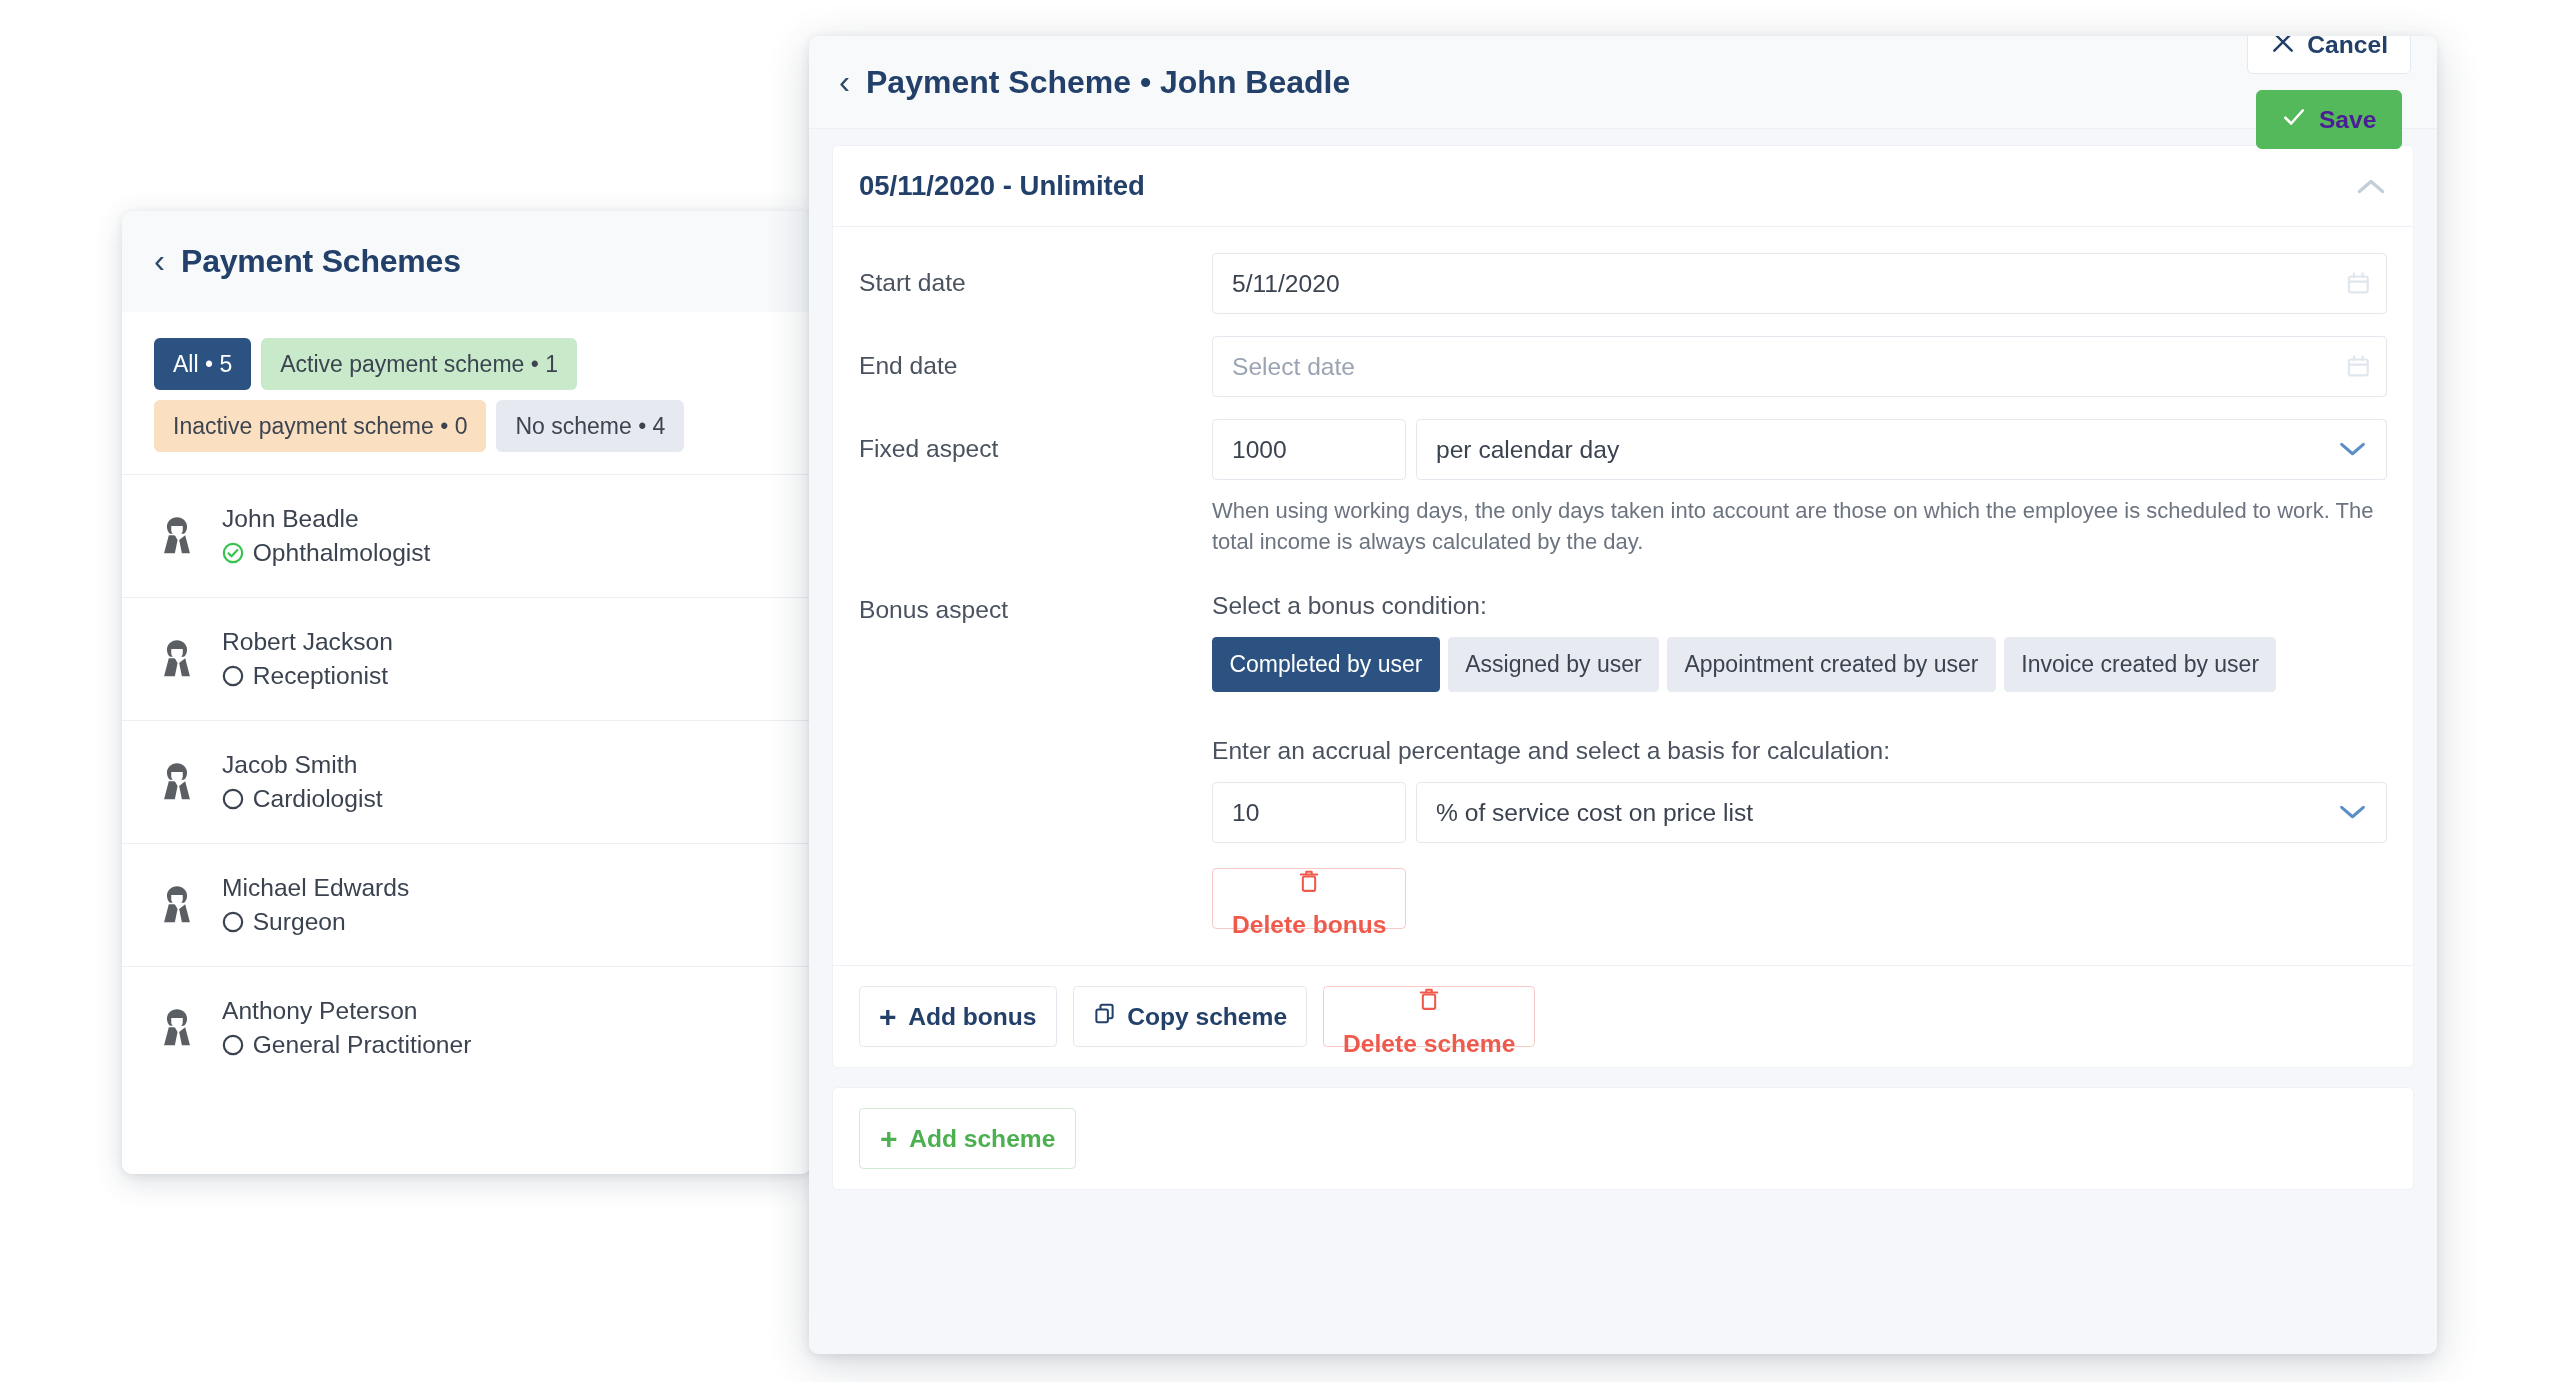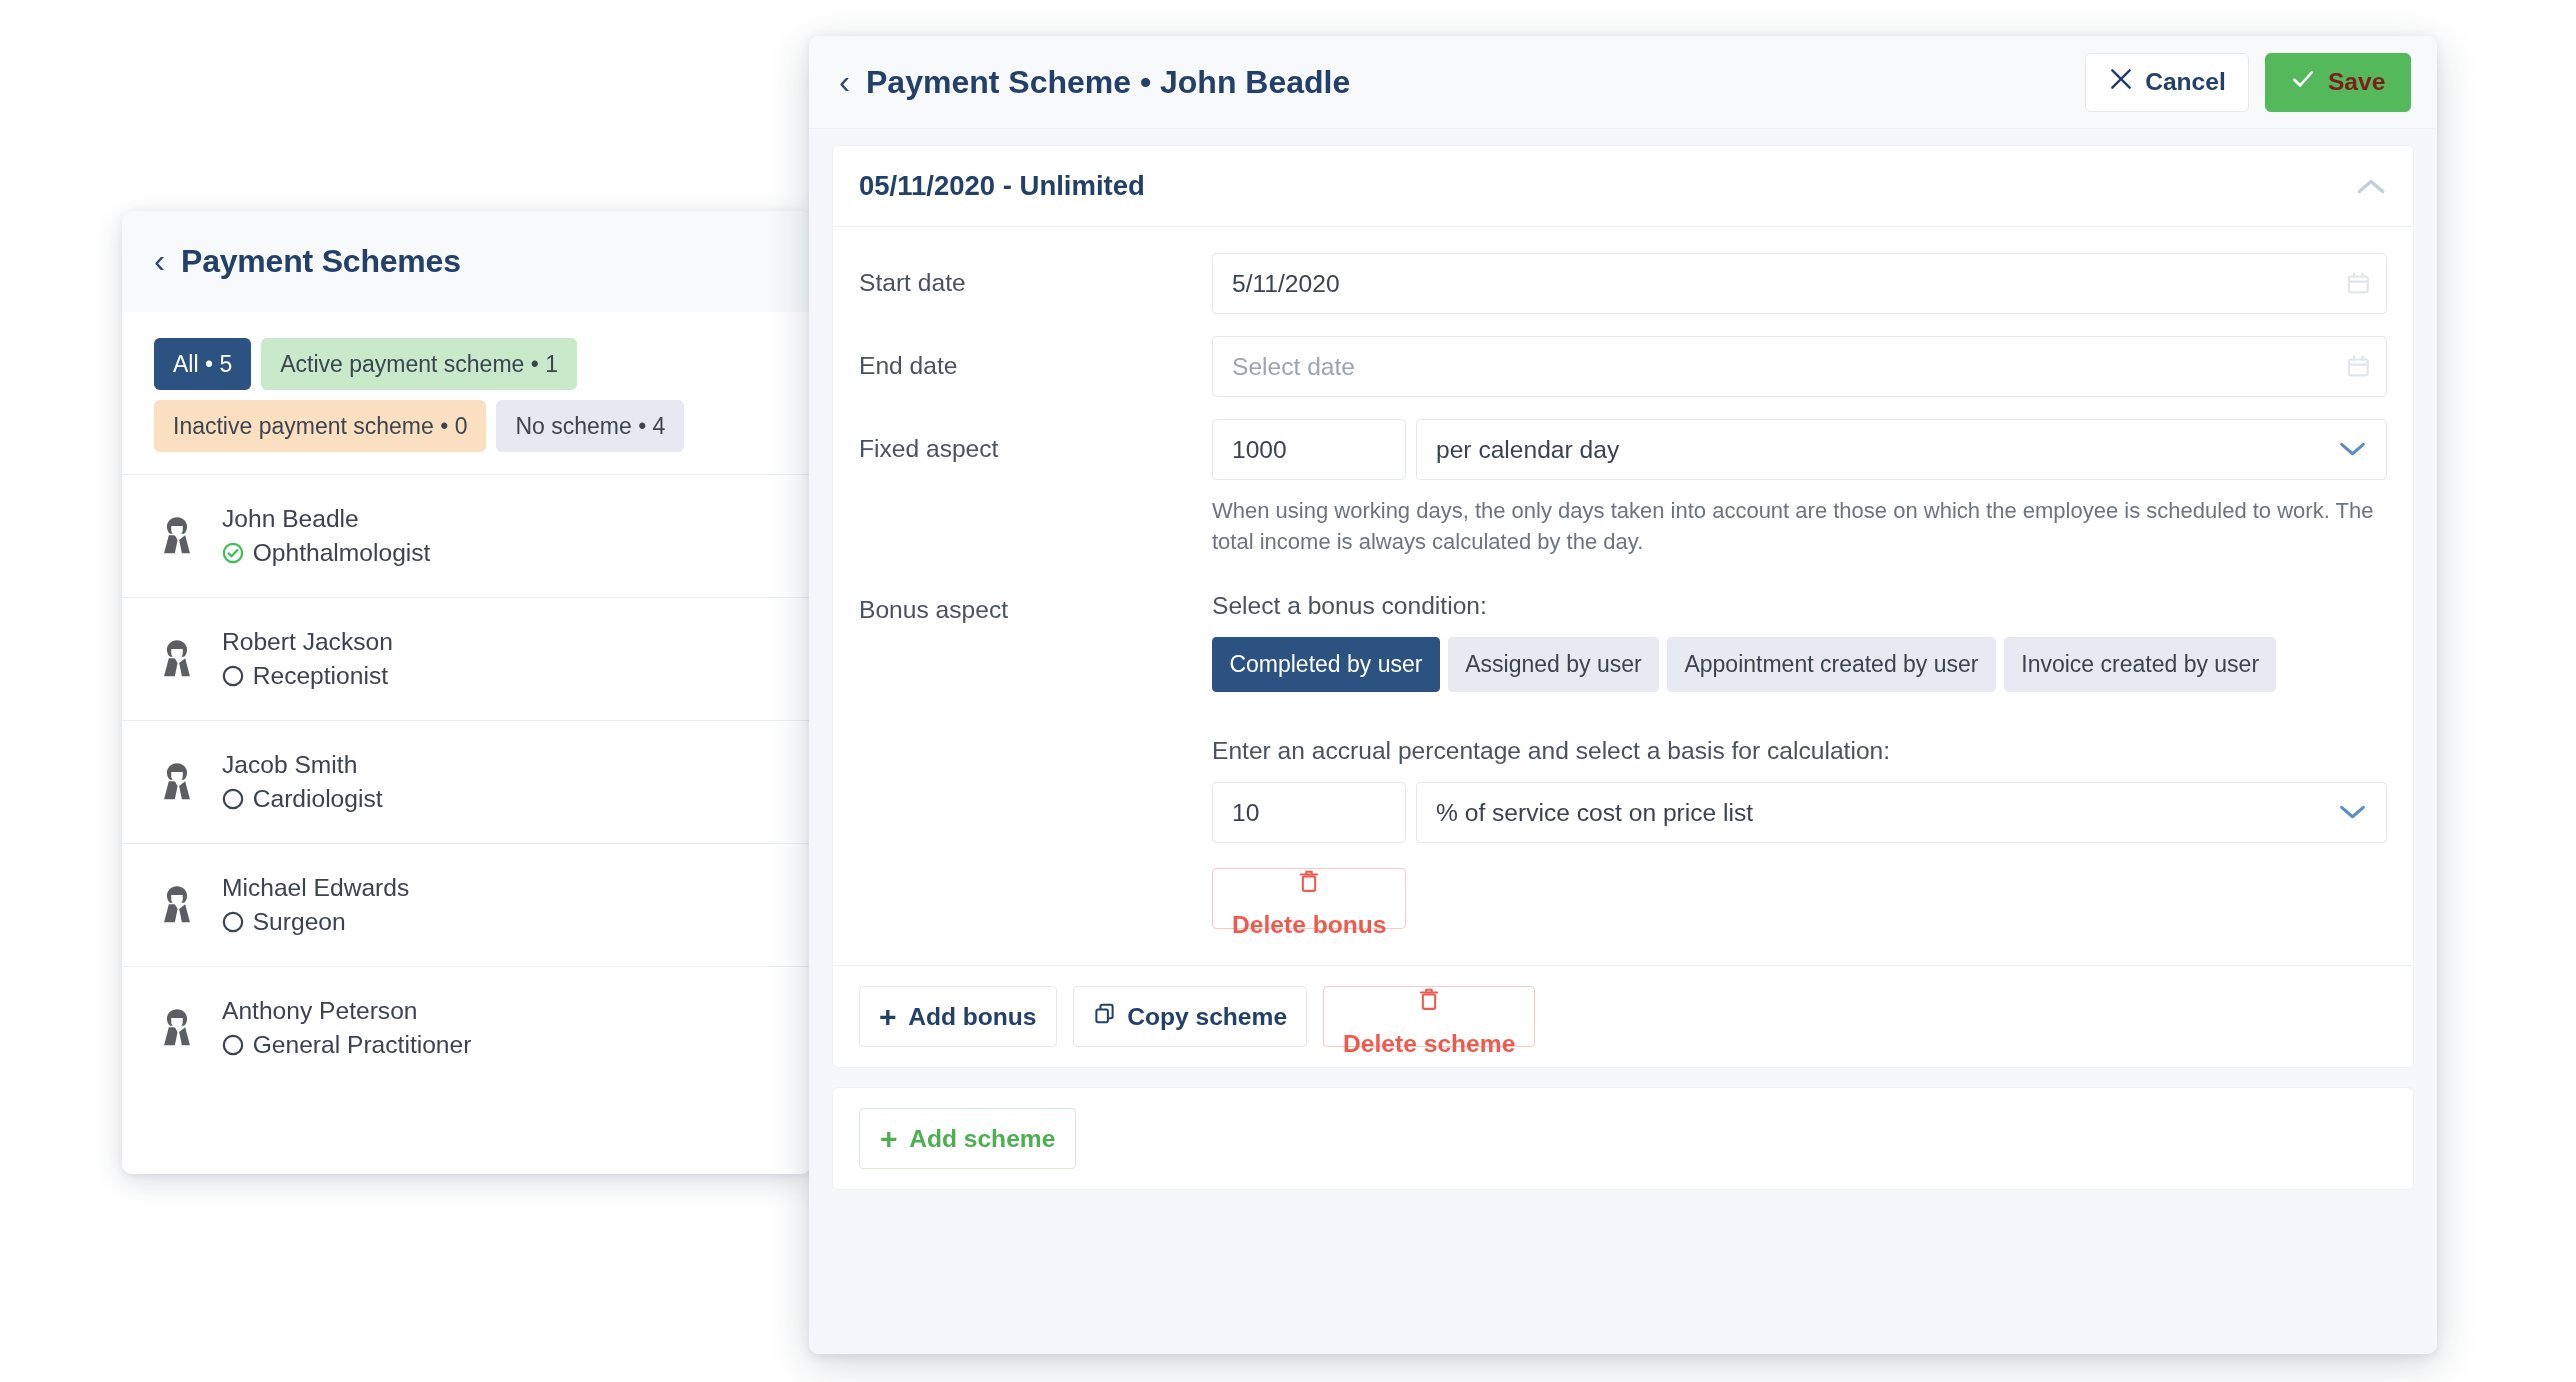--- a/index.html
+++ b/index.html
@@ -83,33 +83,33 @@
     height: 93px;
     background: #f7f9fb;
     display: flex; align-items: center;
     padding: 0 26px 0 30px;
     border-bottom: 0.7px solid #edf0f4;
   }
   .rp-title {
     font-size: 32px; font-weight: bold; color: #22406a;
     white-space: nowrap;
   }
-  .rp-header-actions { margin-left: auto; display: flex; gap: 16px; align-items: center; }
+  .rp-header-actions { margin-left: auto; display: flex; gap: 16px; align-items: center; flex-direction: column; }
   .btn {
     display: inline-flex; align-items: center; gap: 11.6px;
     border-radius: 5.8px; font-size: 24.6px; font-weight: bold;
     white-space: nowrap; cursor: pointer; border: 0.7px solid transparent;
   }
   .btn-cancel {
     height: 59px; padding: 0 22px;
     background: #ffffff; border: 0.7px solid #e3e8ee; color: #22406a;
   }
   .btn-save {
     height: 59px; padding: 0 24.6px;
-    background: #53b95b; color: #7f1d1d; border: 0.7px solid #53b95b;
+    background: #53b95b; color: #4c1d95; border: 0.7px solid #53b95b;
   }
 
   .rp-body { background: #f5f7fa; padding: 16px 23px 0 23px; height: calc(100% - 93px); }
 
   .scheme-card {
     background: #ffffff;
     border-radius: 5.8px;
     border: 0.7px solid #eef1f5;
     overflow: hidden;
   }

